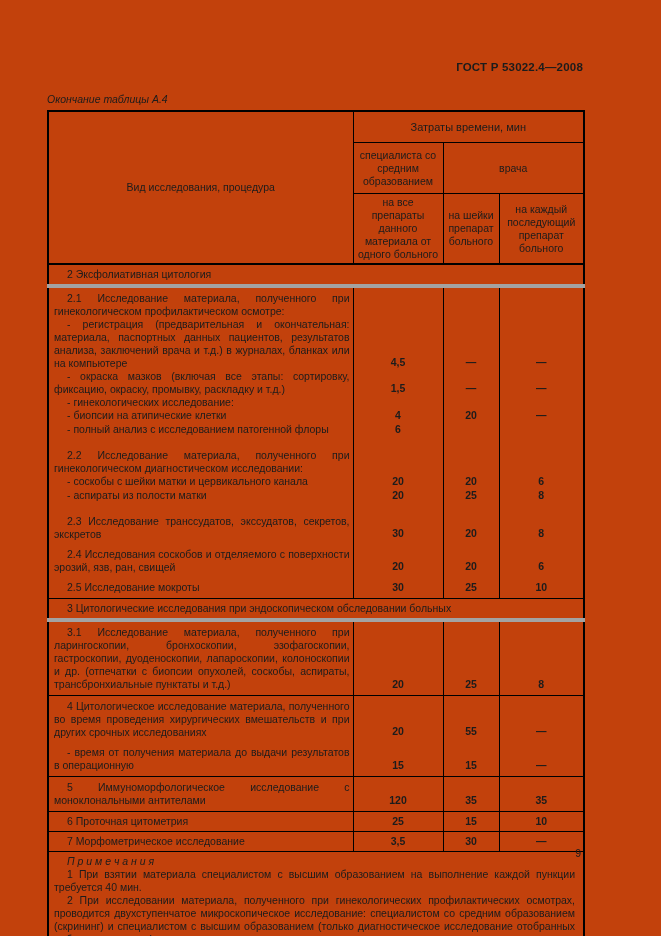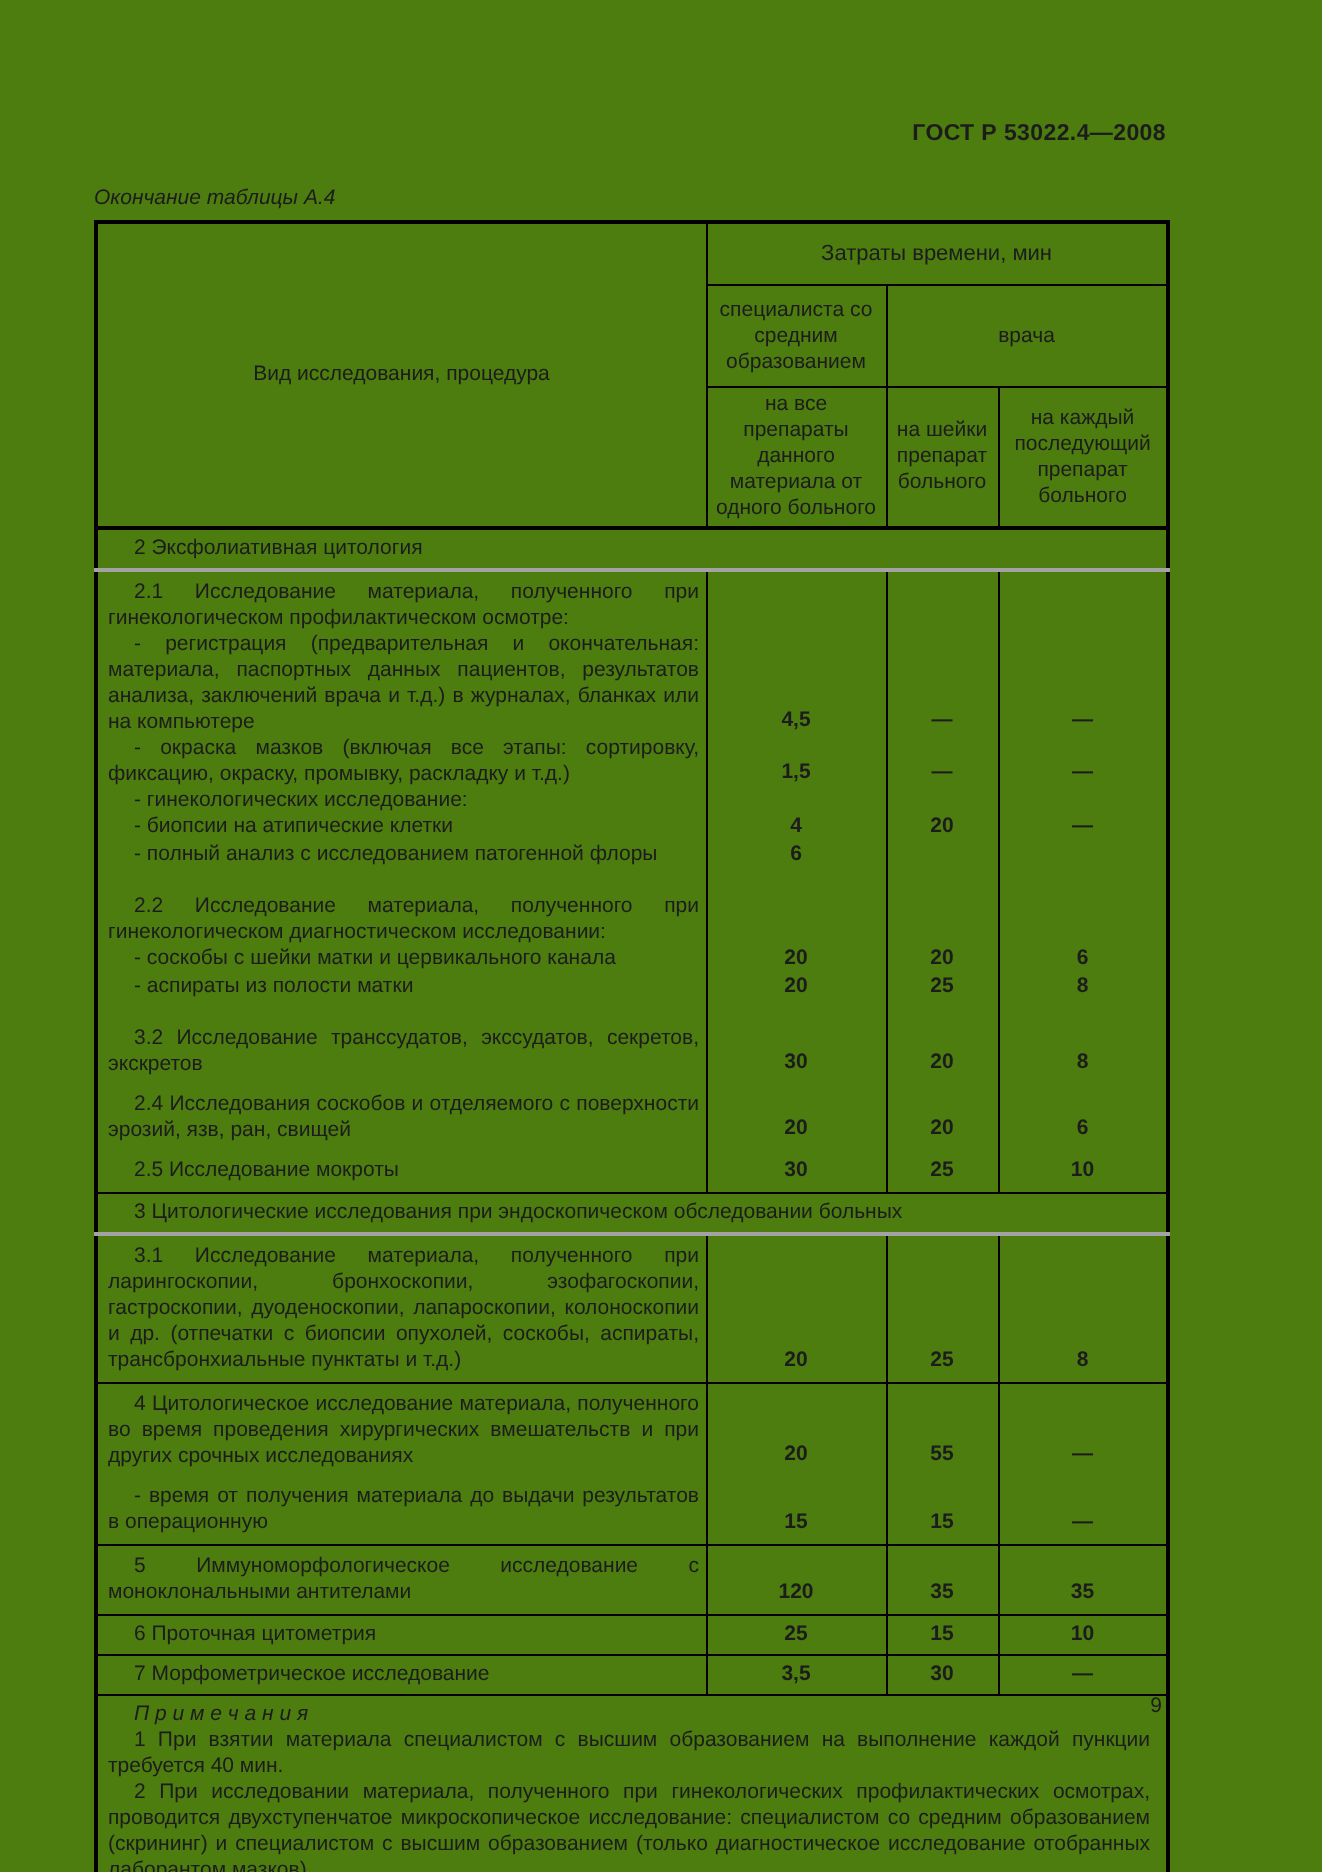--- a/index.html
+++ b/index.html
@@ -1,21 +1,21 @@
 <!DOCTYPE html>
 <html lang="ru"><head>
 <meta charset="utf-8">
 <style>
   html,body{margin:0;padding:0;}
   body{
     width:661px;height:936px;background:#ffffff;
     font-family:"Liberation Sans","DejaVu Sans",sans-serif;
     color:#1c1c1c;
   }
-  .page{position:relative;width:661px;height:936px;background:#4d7c0f;overflow:hidden;}
+  .page{position:relative;width:661px;height:936px;background:#c2410c;overflow:hidden;}
   .doc-num{
     position:absolute;top:61px;right:78px;
     font-size:11.5px;font-weight:bold;letter-spacing:.2px;
   }
   .caption{
     position:absolute;top:93px;left:47px;
     font-size:10.5px;font-style:italic;
   }
   .tbl-wrap{position:absolute;top:110px;left:47px;}
   table{
@@ -33,21 +33,21 @@
   thead tr.sub th{height:45px;border-bottom:2px solid #000;}
   tbody td{font-size:10.5px;line-height:13px;padding:0;vertical-align:top;}
   tbody td + td{border-left:1px solid #000;}
   td.txt{
     padding:0 3px 0 5px;text-align:justify;text-indent:13px;
   }
   td.val{
     text-align:center;vertical-align:bottom;padding:0 2px 1px 2px;font-weight:bold;
   }
   tr.sec td{
-    border-top:1px solid #000;border-bottom:2px solid #a3a3a3;
+    border-top:1px solid #000;border-bottom:4px solid #a3a3a3;
     padding:3px 3px 3px 18px;text-align:left;text-indent:0;
   }
   tr.hl td{border-top:1px solid #000;margin-left:25px;}
   tr.pt4 td{padding-top:4px;}
   tr.gap td{padding-top:7px;}
   tr.pb4 td{padding-bottom:4px;}
   tr.pb6 td{padding-bottom:6px;}
   tr.p3 td{padding-top:3px;padding-bottom:3px;}
   td.notes{
     padding:3px 8px 7px 5px;text-align:justify;
@@ -139,21 +139,21 @@
           <td class="val">20</td>
           <td class="val">6</td>
         </tr>
         <tr class="pb6">
           <td class="txt">- аспираты из полости матки</td>
           <td class="val">20</td>
           <td class="val">25</td>
           <td class="val">8</td>
         </tr>
         <tr class="gap">
-          <td class="txt">3.2  Исследование транссудатов, экссудатов, секретов, экскретов</td>
+          <td class="txt">2.3  Исследование транссудатов, экссудатов, секретов, экскретов</td>
           <td class="val">30</td>
           <td class="val">20</td>
           <td class="val">8</td>
         </tr>
         <tr class="gap">
           <td class="txt">2.4  Исследования соскобов и отделяемого с поверхности эрозий, язв, ран, свищей</td>
           <td class="val">20</td>
           <td class="val">20</td>
           <td class="val">6</td>
         </tr>

